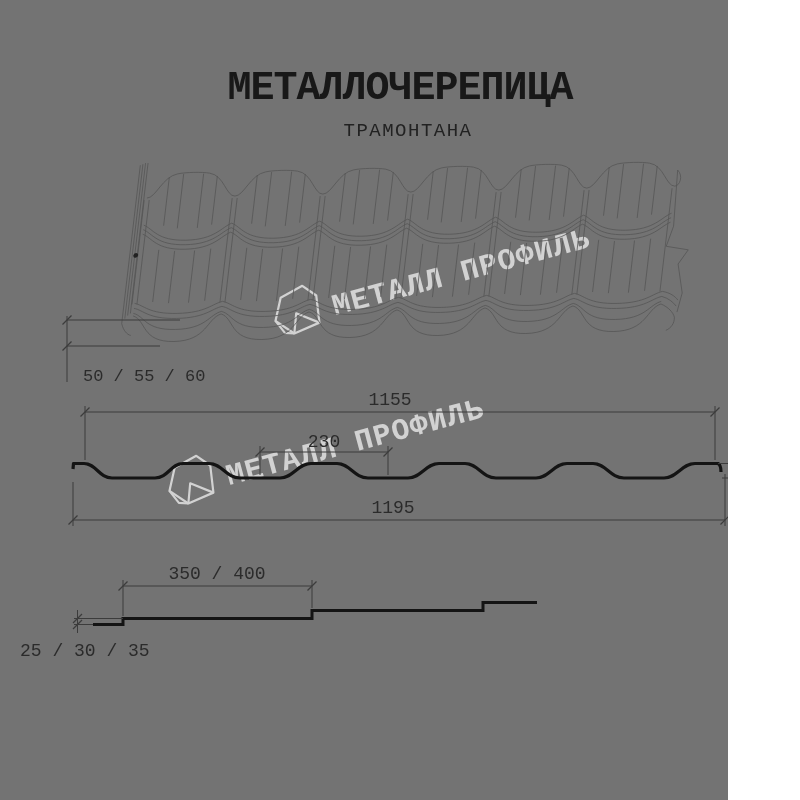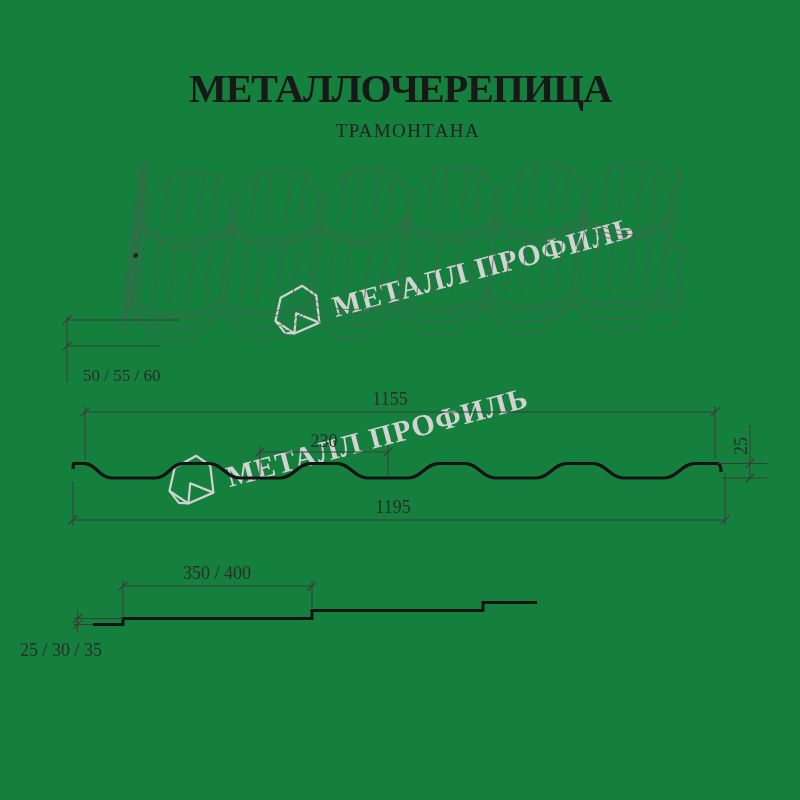--- a/index.html
+++ b/index.html
@@ -1,17 +1,17 @@
 <!DOCTYPE html>
 <html><head>
 <meta charset="utf-8">
 <style>
   html,body{margin:0;padding:0;background:#ffffff;}
-  .page{position:relative;width:800px;height:800px;background:#15803d;overflow:hidden;
-        font-family:Liberation Serif, serif;}
+  .page{position:relative;width:728px;height:800px;background:#737373;overflow:hidden;
+        font-family:Liberation Mono, monospace;}
   .title{position:absolute;left:0;top:66px;width:800px;text-align:center;
          font-size:40px;font-weight:700;letter-spacing:-1px;color:#181818;line-height:1.15;}
   .subtitle{position:absolute;left:0;top:120px;width:800px;text-align:center;
             font-size:19px;font-weight:400;letter-spacing:1.5px;color:#222222;padding-left:8px;}
   .wm{position:absolute;display:flex;align-items:flex-end;gap:10px;
       transform:rotate(-15deg);transform-origin:left bottom;z-index:1;
       color:#d2d2d2;font-size:30px;font-weight:700;letter-spacing:1px;white-space:nowrap;}
   .wm svg{display:block;}
   .wm .wm-text{line-height:1;padding-bottom:4px;}
   svg.canvas{position:absolute;left:0;top:0;z-index:2;}

